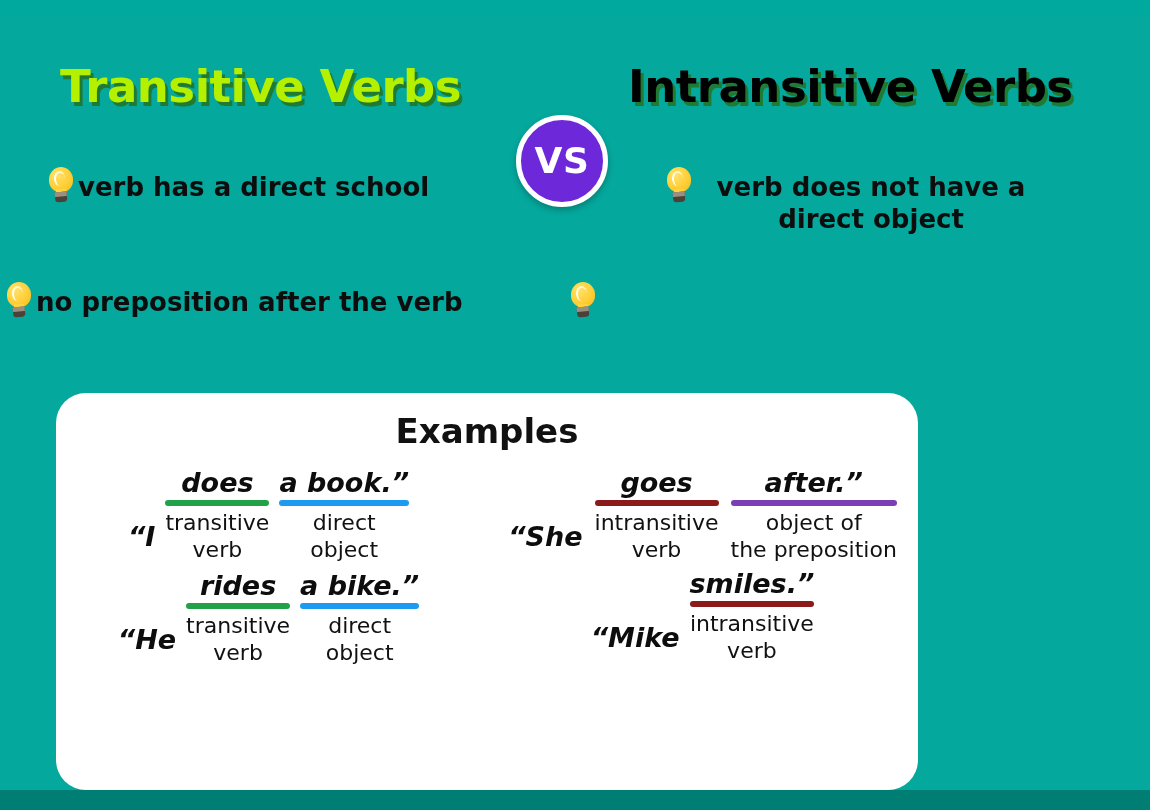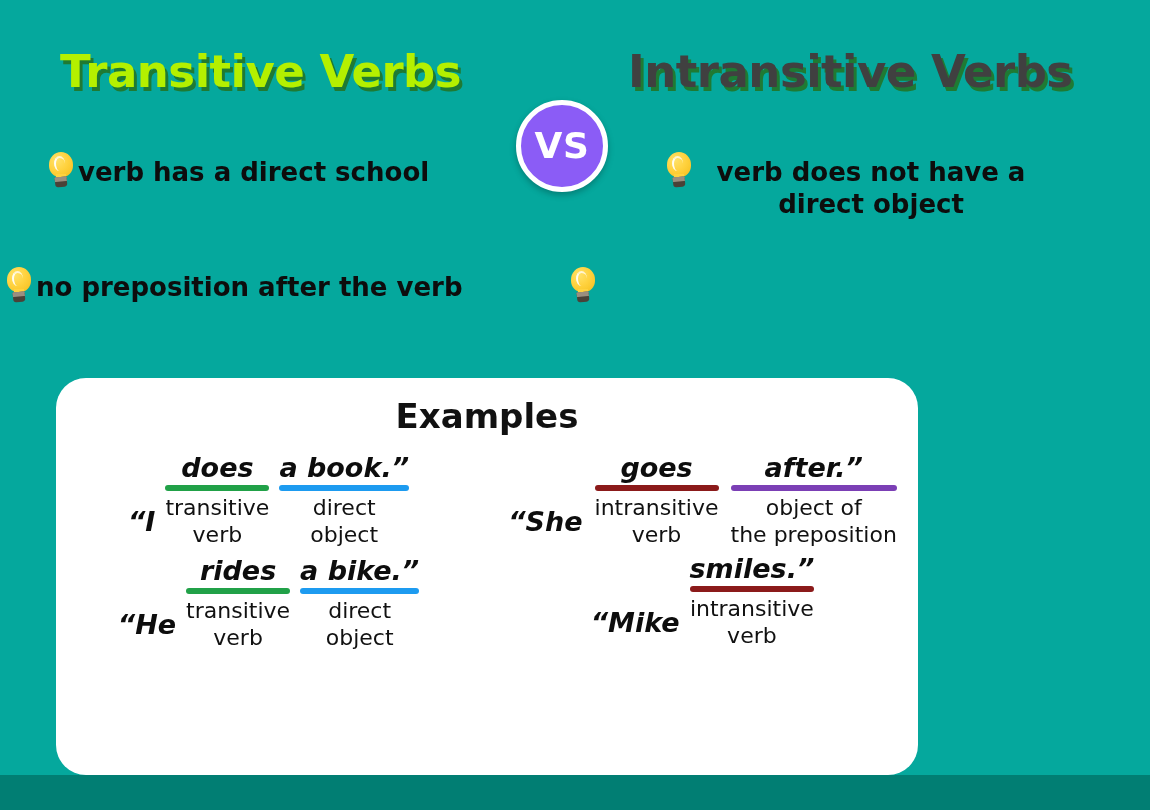--- a/index.html
+++ b/index.html
@@ -11,20 +11,21 @@
     height: 810px;
     overflow: hidden;
     font-family: "Liberation Sans", sans-serif;
     background: #00a99d;
     position: relative;
   }
   .stage {
     position: absolute;
     inset: 0;
     background: #05a89d;
+    margin-top: 15px;
   }
   .footer-band {
     position: absolute;
     left: 0;
     right: 0;
     top: 775px;
     height: 35px;
     background: #017e73;
   }
 
@@ -207,23 +208,23 @@
 </style>
 </head>
 <body>
 
 <div class="stage" style="background: rgb(5, 168, 157);">
 
   <div class="footer-band" style="background: rgb(1, 126, 115);"></div>
 
   <div class="title" id="title-left" style="color: rgb(180, 240, 0); text-shadow: rgb(31, 122, 51) 3px 4px 0px;">Transitive Verbs</div>
 
-  <div class="title" id="title-right" style="color: #404040; text-shadow: rgb(31, 122, 51) 3px 4px 0px;">Intransitive Verbs</div>
-
-  <div class="vs-badge" style="background: #8b5cf6;">
+  <div class="title" id="title-right" style="color: #000000; text-shadow: rgb(31, 122, 51) 3px 4px 0px;">Intransitive Verbs</div>
+
+  <div class="vs-badge" style="background: #6d28d9;">
     <span>VS</span>
   </div>
 
   <div class="bullet" id="bullet-0">
     <span class="bulb">
       <span class="glass"></span>
         <span class="neck"></span>
         <span class="base"></span>
     </span>
     <span class="btext">verb has a direct school</span>

